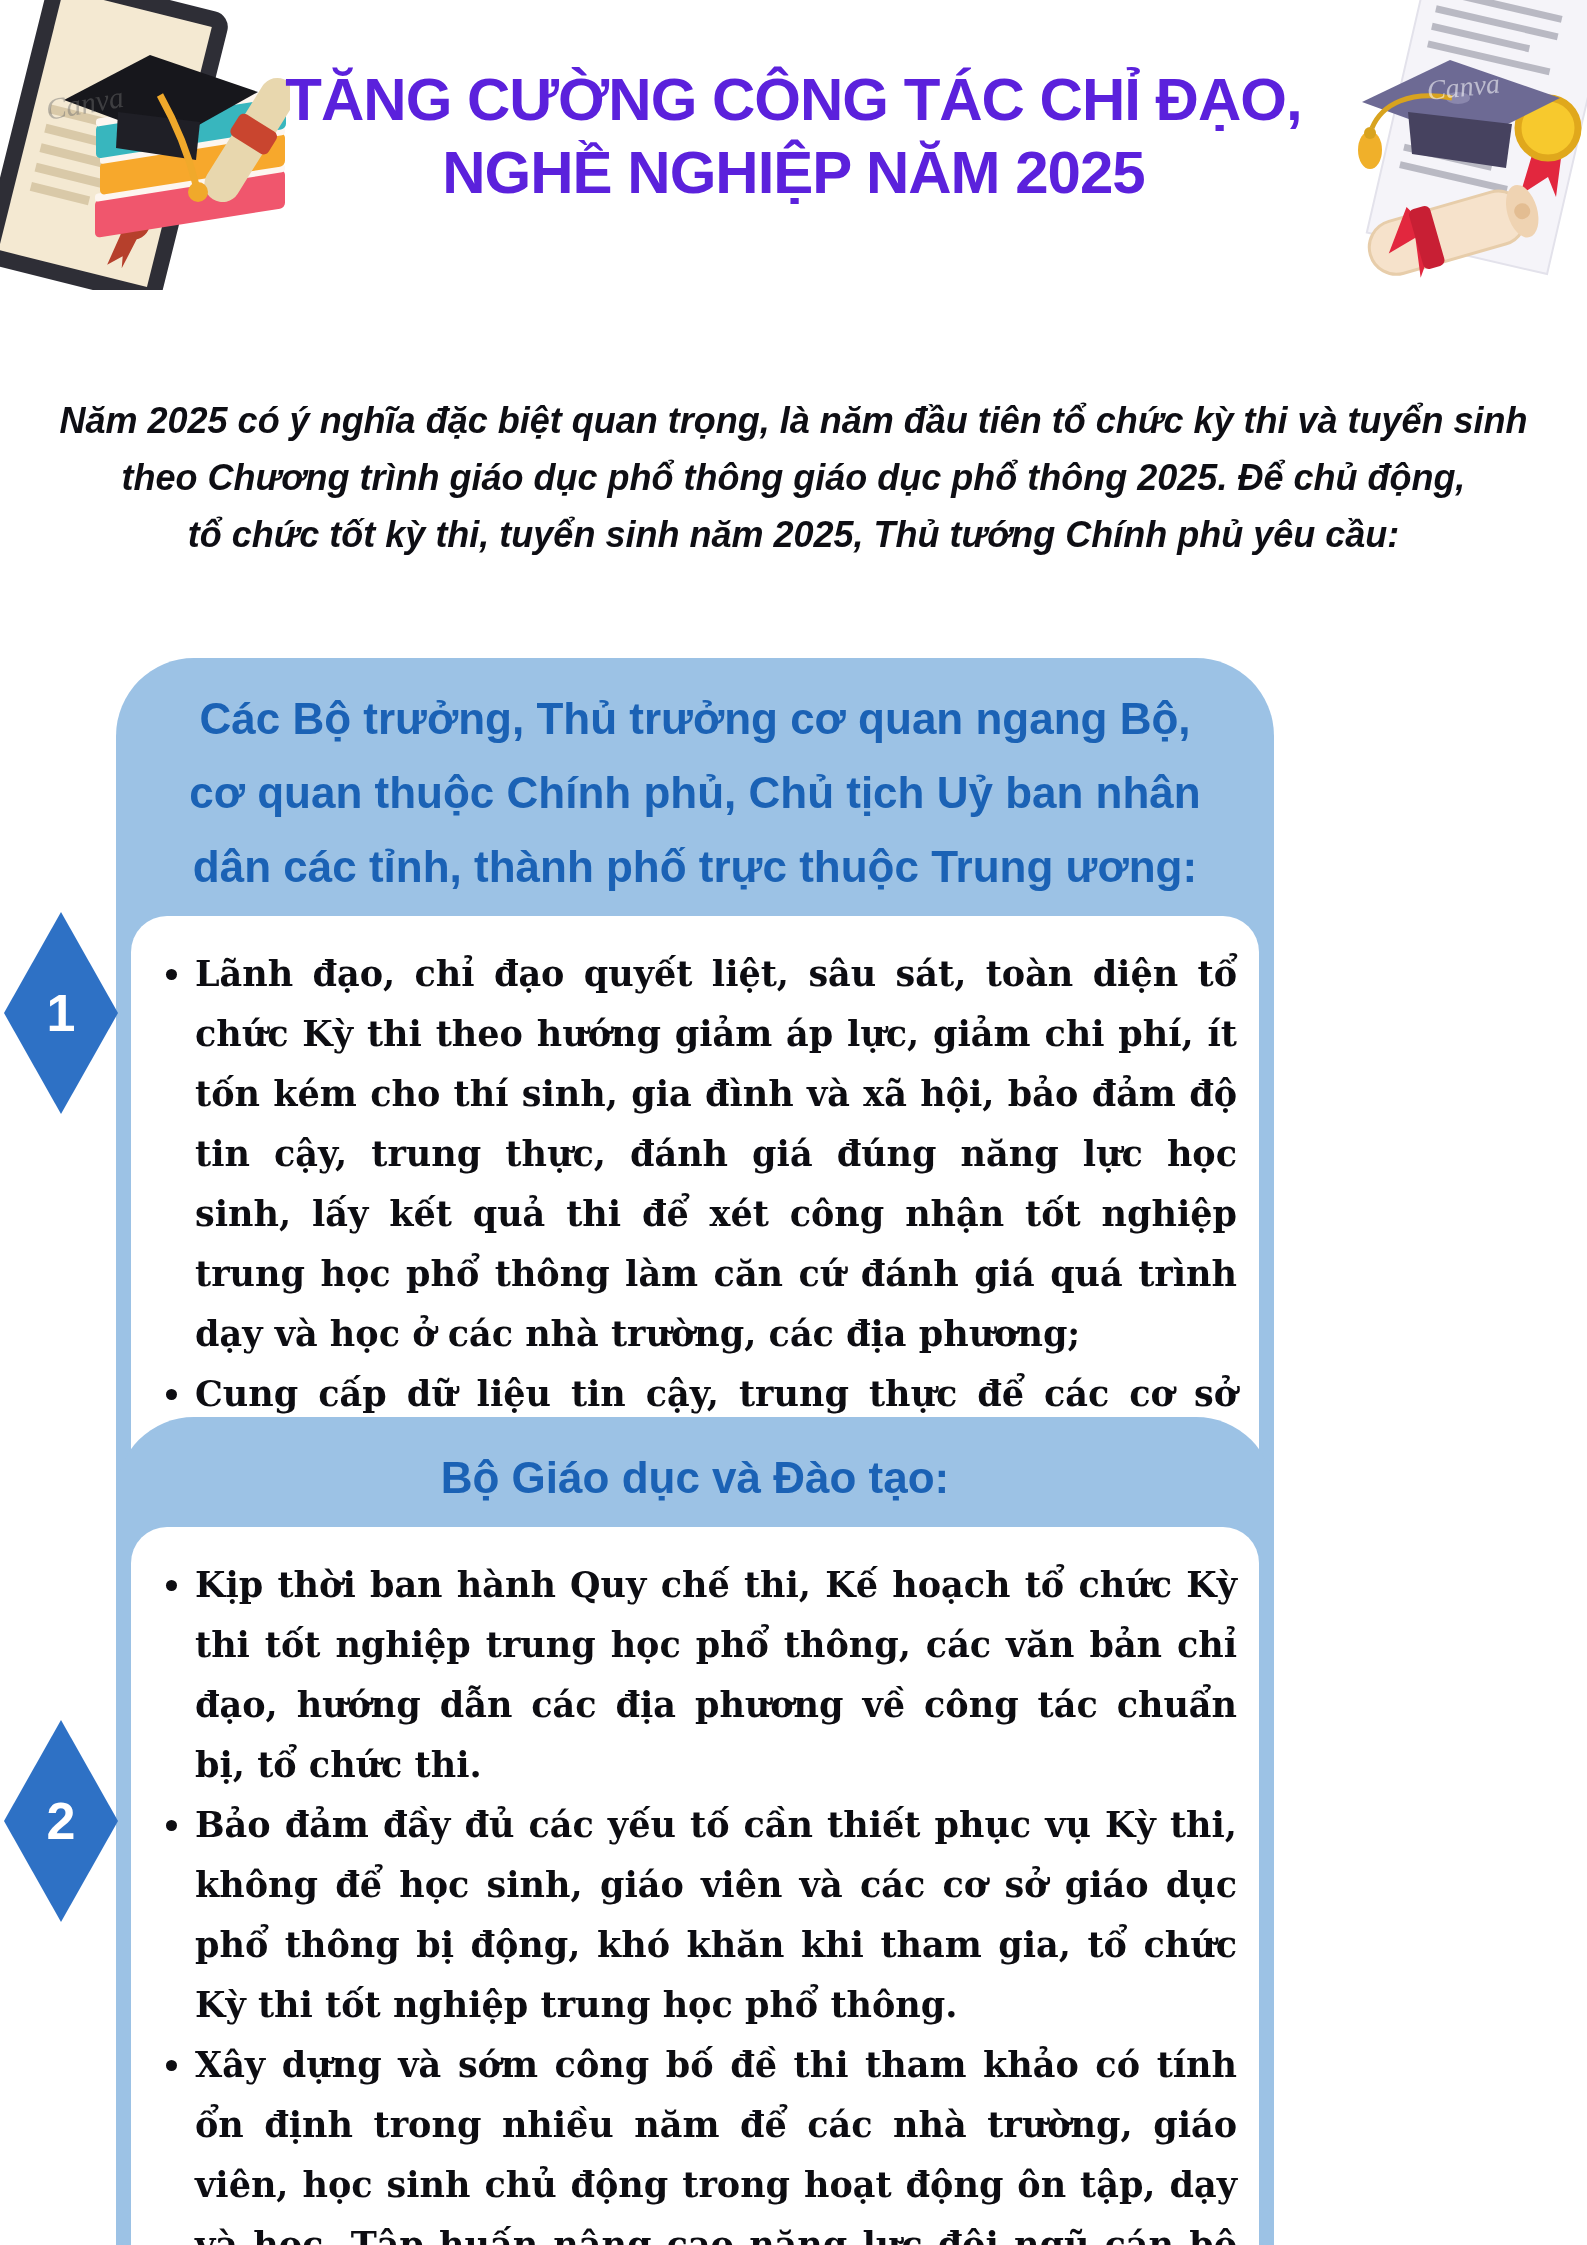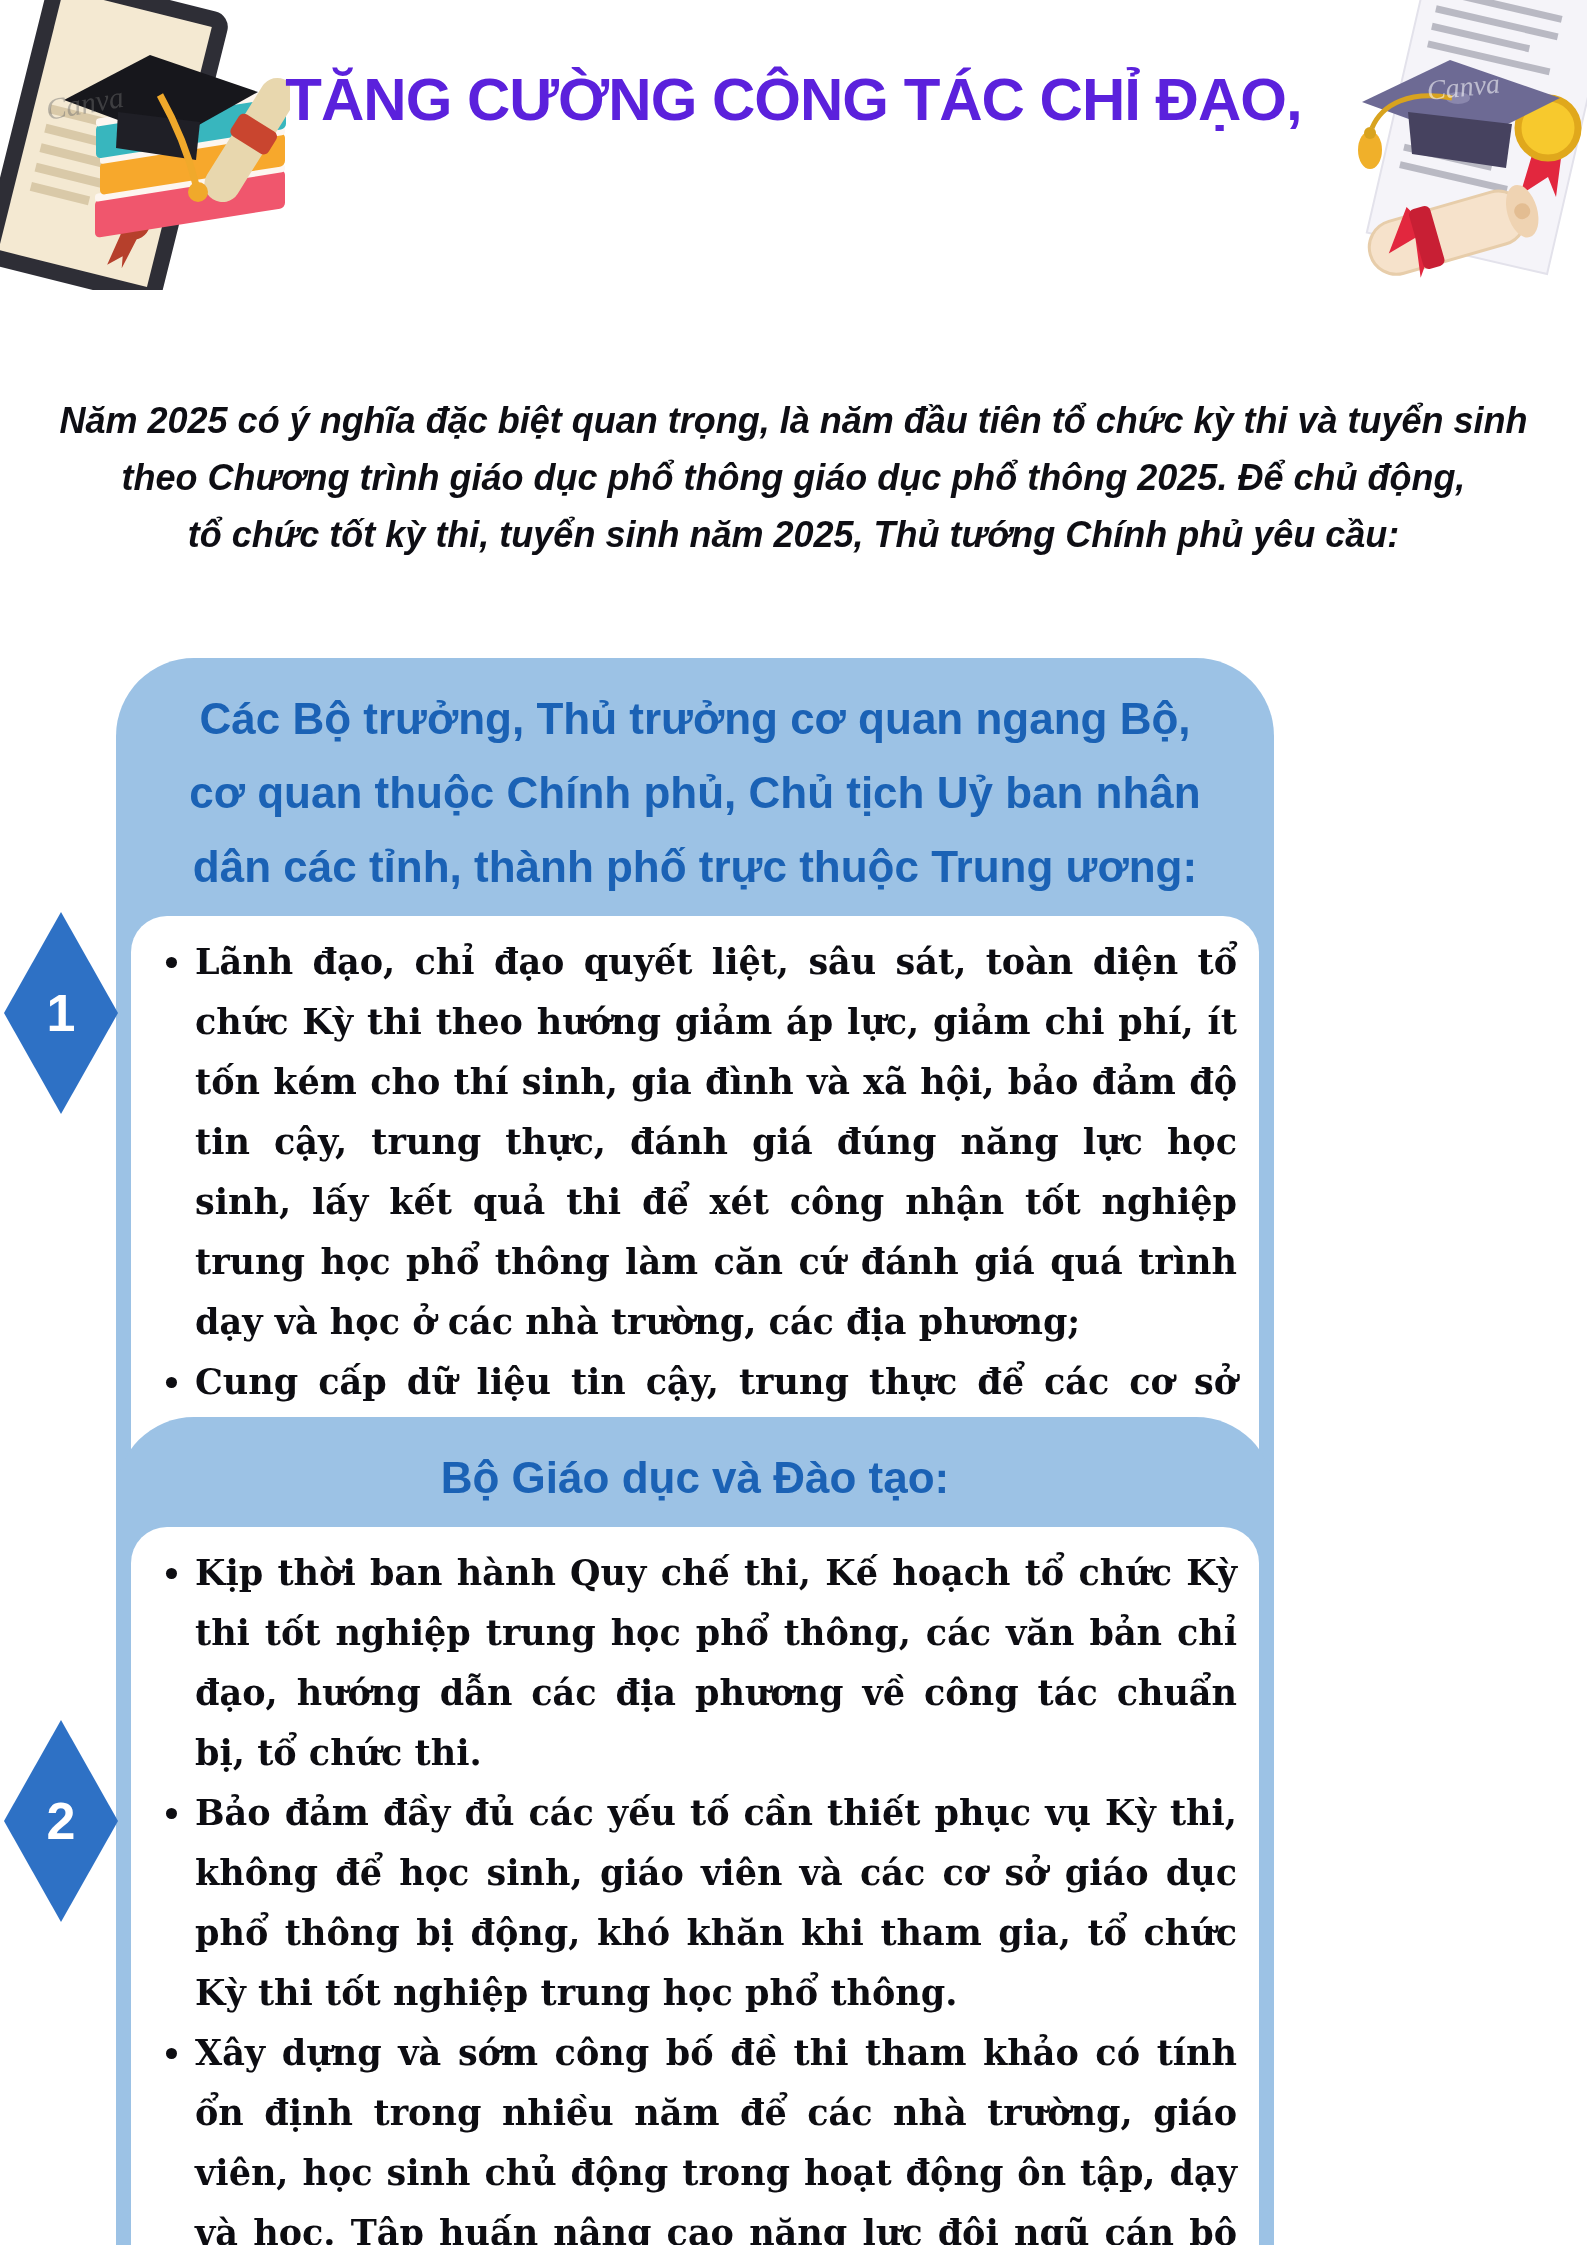--- a/index.html
+++ b/index.html
@@ -25,21 +25,21 @@
     border-radius:78px 78px 48px 48px;z-index:2;
   }
   .panel-1{top:658px;}
   .panel-2{top:1417px;}
   .panel-heading{
     color:#1b62b5;font-weight:700;font-size:44px;line-height:74px;
     text-align:center;padding:24px 58px 12px;
   }
   .panel-card{
     background:#ffffff;border-radius:36px;margin:0 15px 22px;
-    padding:16px 22px 18px 26px;overflow:hidden;
+    padding:28px 22px 18px 26px;overflow:hidden;
   }
   .panel-card ul{margin:0;padding:0 0 0 38px;list-style:disc;}
   .panel-card li{
     font-family:"DejaVu Serif","Liberation Serif",serif;font-weight:700;
     font-size:35px;line-height:60px;color:#0d0d12;text-align:justify;
   }
   .panel-card li::marker{color:#0d0d12;}
   
   .diamond{position:absolute;left:2px;width:118px;height:206px;z-index:7;}
   .diamond-1{top:910px;}
@@ -131,20 +131,21 @@
       <path d="M132,98 C90,90 62,104 52,128" stroke="#d8a31f" stroke-width="5" fill="none"></path>
       <ellipse cx="50" cy="150" rx="12" ry="19" fill="#f0b02a"></ellipse>
       <circle cx="50" cy="133" r="6" fill="#d8a31f"></circle>
 
       <text class="wmark" x="108" y="100" font-size="28" fill="rgba(255,255,255,0.55)" transform="rotate(-6 108 100)">Canva</text>
     </svg>
   </div>
 
   <div class="title">
     <div class="title-line">TĂNG CƯỜNG CÔNG TÁC CHỈ ĐẠO,</div>
+    <div class="title-line">NGHỀ NGHIỆP NĂM 2025</div>
   </div>
 
   <div class="intro">
     <div class="intro-line">Năm 2025 có ý nghĩa đặc biệt quan trọng, là năm đầu tiên tổ chức kỳ thi và tuyển sinh</div>
     <div class="intro-line">theo Chương trình giáo dục phổ thông giáo dục phổ thông 2025. Để chủ động,</div>
     <div class="intro-line">tổ chức tốt kỳ thi, tuyển sinh năm 2025, Thủ tướng Chính phủ yêu cầu:</div>
   </div>
 
   <div class="panel panel-1">
     <div class="panel-heading">Các Bộ trưởng, Thủ trưởng cơ quan ngang Bộ, cơ quan thuộc Chính phủ, Chủ tịch Uỷ ban nhân dân các tỉnh, thành phố trực thuộc Trung ương:</div>

